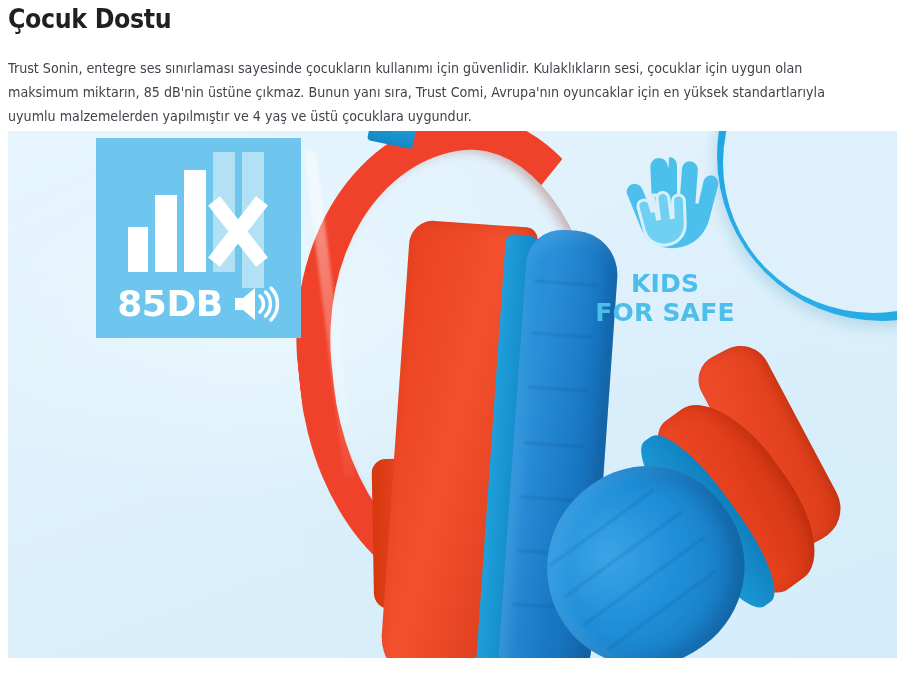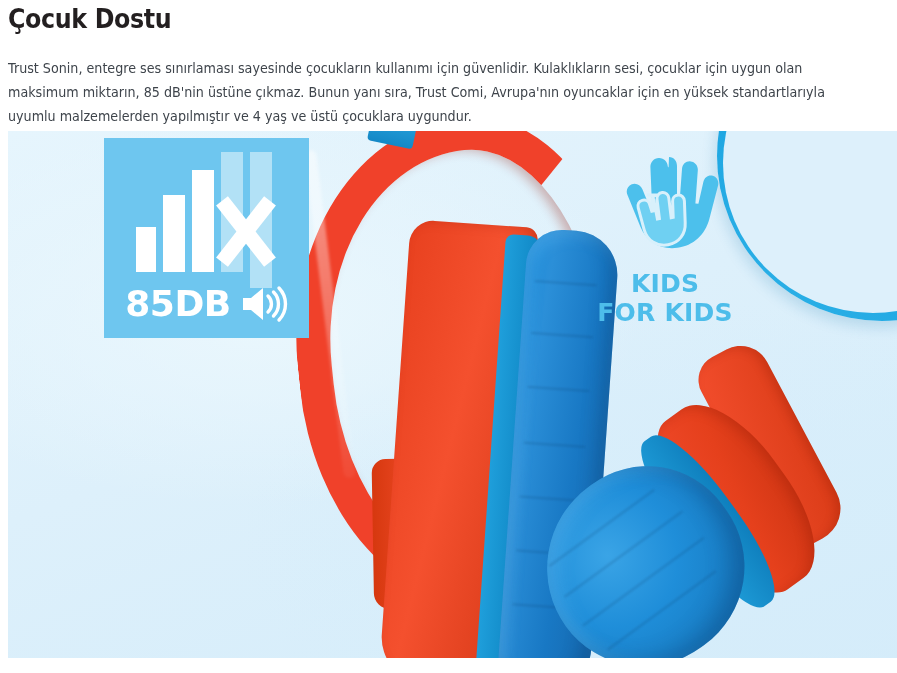--- a/index.html
+++ b/index.html
@@ -89,21 +89,21 @@
     right: -126px;
     width: 300px;
     height: 300px;
     border-radius: 50%;
     background: #ddf0fb;
   }
 
   
   .db-badge {
     position: absolute;
-    left: 96px;
+    left: 88px;
     top: 7px;
     width: 205px;
     height: 200px;
     background: #6ec6ef;
   }
   .bars {
     position: absolute;
     left: 0; right: 0;
     top: 14px;
     height: 120px;
@@ -398,18 +398,18 @@
           <path d="M36 46 c3.4 -0.6 6.2 1.6 6.8 5 l3.6 19 l2 -0.4 l-2.4 -19.4
                    c-0.4 -3.4 1.8 -6.2 5.2 -6.6 c3.4 -0.4 6.2 2 6.6 5.4 l2.4 19.6 l2 -0.4
                    l-0.6 -16 c-0.2 -3.4 2.2 -6 5.6 -6.2 c3.4 -0.2 6 2.4 6.2 5.8
                    l0.8 22 c0.6 11 -6 20 -17 22 c-11.6 2 -21 -4.4 -24 -15
                    l-6 -22 c-0.9 -3.3 0.8 -6.4 4 -7.4 c3.2 -1 6.4 0.6 7.4 3.8 l2.2 7 l1.8 -0.4
                    l-1.6 -9 c-0.6 -3.4 1.6 -6.2 5 -6.8 Z" fill="none" stroke="#d8f0fb" stroke-width="3"></path>
         </g>
       </svg>
       <div class="safe-text">
         <div>KIDS</div>
-        <div>FOR KIDS</div>
+        <div>FOR SAFE</div>
       </div>
     </div>
 
   </div>
 </div>
 
 </body></html>

